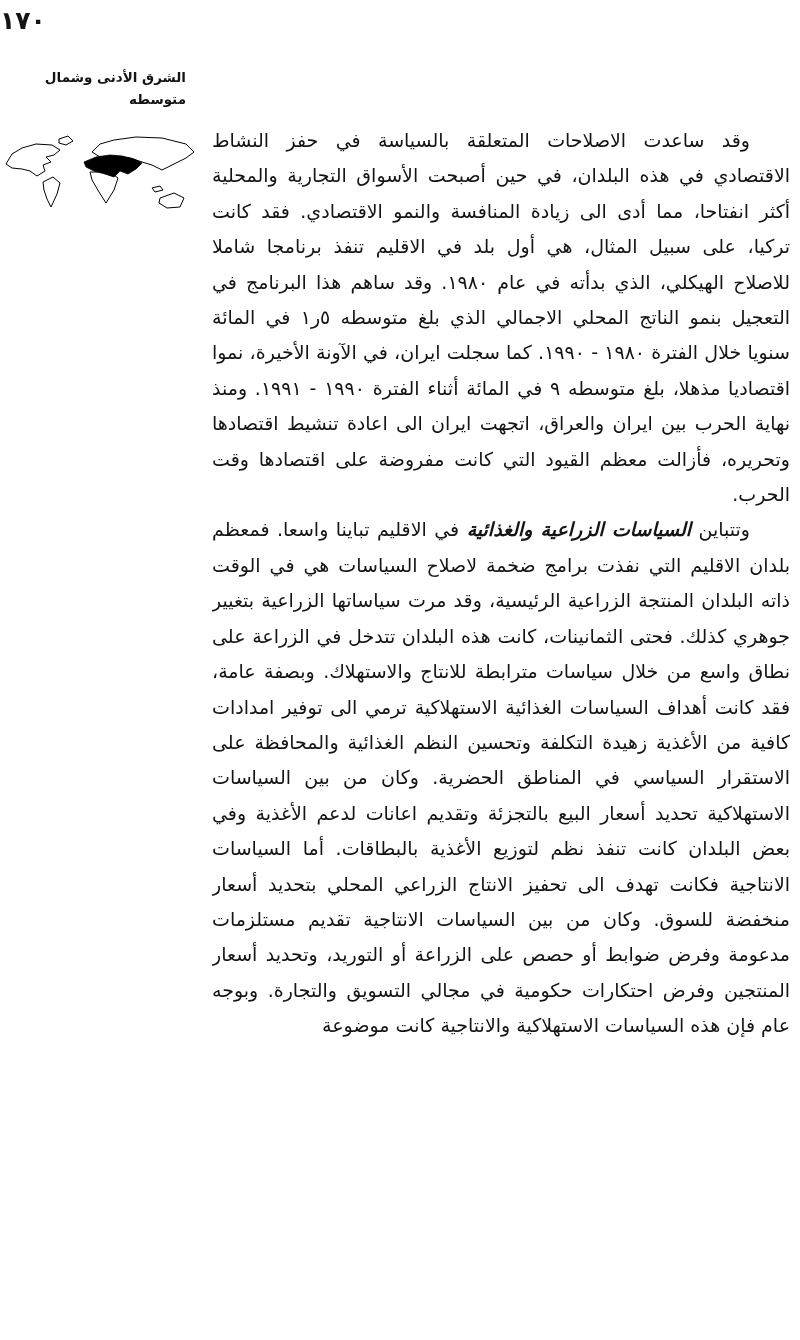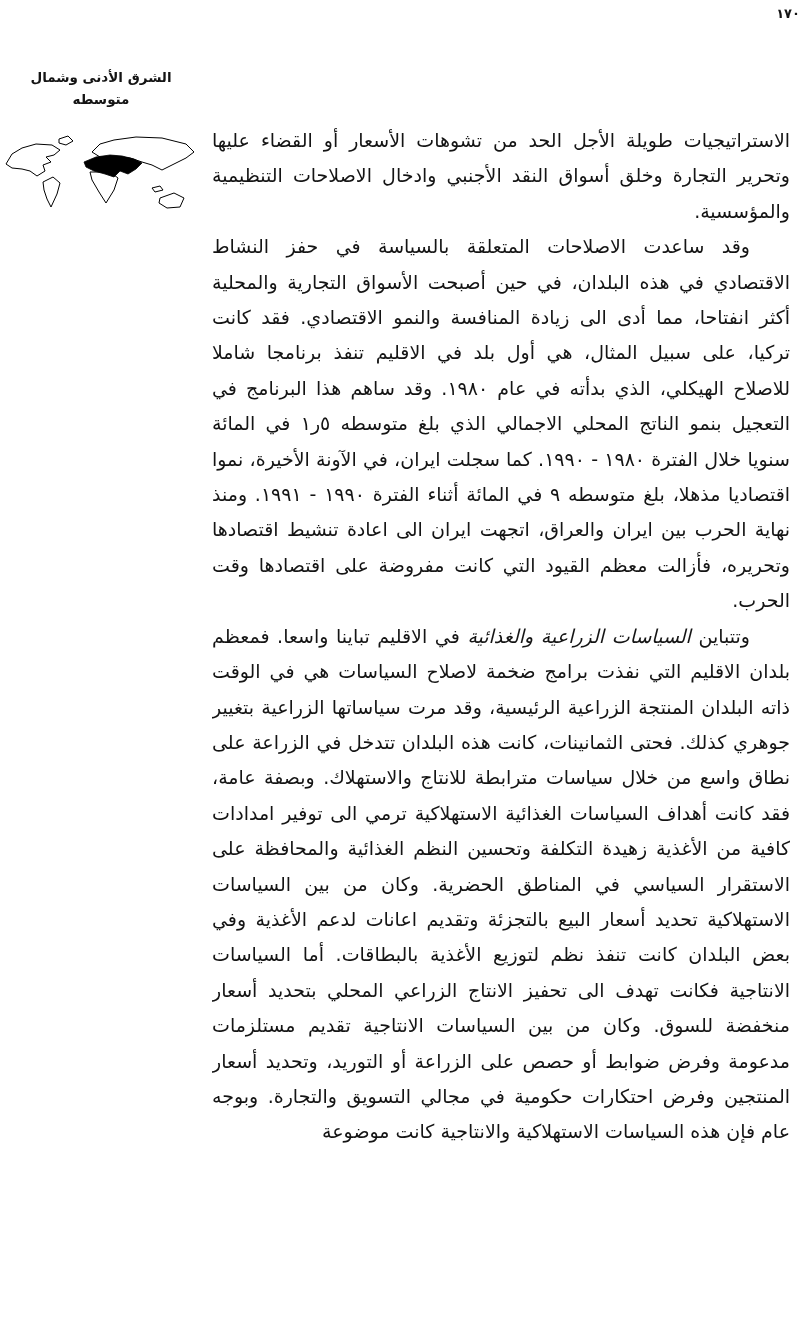--- a/index.html
+++ b/index.html
@@ -8,47 +8,46 @@
   .page {
     position:relative;
     width:800px; height:1340px;
     margin:0 auto;
     background:#ffffff;
     color:#141414;
     overflow:hidden;
   }
   .page-number {
     position:absolute; top:6px; left:0; right:0;
-    text-align:right;
-    font-size:13px; font-weight:bold;
+    text-align:left;
+    font-size:25px; font-weight:bold;
     direction:rtl;
   }
   .margin-note {
     position:absolute; top:66px; left:16px; width:170px;
-    text-align:center;
     direction:rtl;
     font-size:13.5px; font-weight:bold;
     line-height:1.65;
   }
   .map {
     position:absolute; top:130px; left:2px;
     width:204px; height:106px;
   }
   .body-text {
     position:absolute; top:123px; right:10px;
     width:578px; height:1214px;
     direction:rtl;
     text-align:justify;
     font-size:19px;
     line-height:35.4px;
     overflow:hidden;
   }
   .body-text p.para { text-indent:0; }
   .body-text p.para.indent { text-indent:40px; }
-  .italic { font-style:italic; }
+  .italic { font-style:italic;font-weight:bold; }
 </style>
 </head>
 <body>
 
 <div class="page">
 
   <div class="page-number">١٧٠</div>
 
   <div class="margin-note">
     <div>الشرق الأدنى وشمال</div>
@@ -70,18 +69,17 @@
 
       <path d="M150,58 L158,56 L161,60 L153,62 Z"></path>
 
       <path d="M158,68 L172,63 L182,68 L178,77 L165,78 L157,73 Z"></path>
     </g>
 
     <path d="M82,32 L94,27 L108,25 L120,26 L132,29 L140,33 L134,39 L126,44 L118,41 L112,47 L103,44 L92,41 L84,37 Z" fill="#000000" stroke="#000000" stroke-width="0.8"></path>
   </svg>
 
   <div class="body-text">
-      <p class="para"><span>الاستراتيجيات طويلة الأجل الحد من تشوهات الأسعار أو القضاء عليها وتحرير التجارة وخلق أسواق النقد الأجنبي وادخال الاصلاحات التنظيمية والمؤسسية.</span></p>
       <p class="para indent"><span>وقد ساعدت الاصلاحات المتعلقة بالسياسة في حفز النشاط الاقتصادي في هذه البلدان، في حين أصبحت الأسواق التجارية والمحلية أكثر انفتاحا، مما أدى الى زيادة المنافسة والنمو الاقتصادي. فقد كانت تركيا، على سبيل المثال، هي أول بلد في الاقليم تنفذ برنامجا شاملا للاصلاح الهيكلي، الذي بدأته في عام ١٩٨٠. وقد ساهم هذا البرنامج في التعجيل بنمو الناتج المحلي الاجمالي الذي بلغ متوسطه ٥ر١ في المائة سنويا خلال الفترة ١٩٨٠ - ١٩٩٠. كما سجلت ايران، في الآونة الأخيرة، نموا اقتصاديا مذهلا، بلغ متوسطه ٩ في المائة أثناء الفترة ١٩٩٠ - ١٩٩١. ومنذ نهاية الحرب بين ايران والعراق، اتجهت ايران الى اعادة تنشيط اقتصادها وتحريره، فأزالت معظم القيود التي كانت مفروضة على اقتصادها وقت الحرب.</span></p>
       <p class="para indent"><span>وتتباين </span><span class="italic">السياسات الزراعية والغذائية</span><span> في الاقليم تباينا واسعا. فمعظم بلدان الاقليم التي نفذت برامج ضخمة لاصلاح السياسات هي في الوقت ذاته البلدان المنتجة الزراعية الرئيسية، وقد مرت سياساتها الزراعية بتغيير جوهري كذلك. فحتى الثمانينات، كانت هذه البلدان تتدخل في الزراعة على نطاق واسع من خلال سياسات مترابطة للانتاج والاستهلاك. وبصفة عامة، فقد كانت أهداف السياسات الغذائية الاستهلاكية ترمي الى توفير امدادات كافية من الأغذية زهيدة التكلفة وتحسين النظم الغذائية والمحافظة على الاستقرار السياسي في المناطق الحضرية. وكان من بين السياسات الاستهلاكية تحديد أسعار البيع بالتجزئة وتقديم اعانات لدعم الأغذية وفي بعض البلدان كانت تنفذ نظم لتوزيع الأغذية بالبطاقات. أما السياسات الانتاجية فكانت تهدف الى تحفيز الانتاج الزراعي المحلي بتحديد أسعار منخفضة للسوق. وكان من بين السياسات الانتاجية تقديم مستلزمات مدعومة وفرض ضوابط أو حصص على الزراعة أو التوريد، وتحديد أسعار المنتجين وفرض احتكارات حكومية في مجالي التسويق والتجارة. وبوجه عام فإن هذه السياسات الاستهلاكية والانتاجية كانت موضوعة</span></p>
     </div>
 
 </div>
 
 </body></html>

